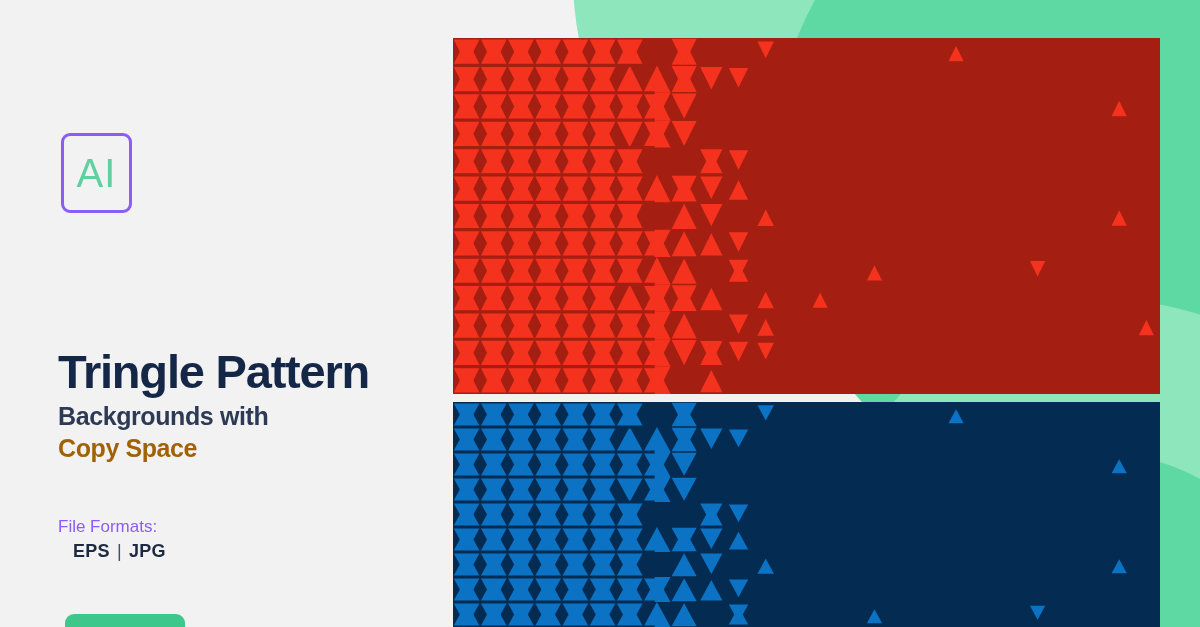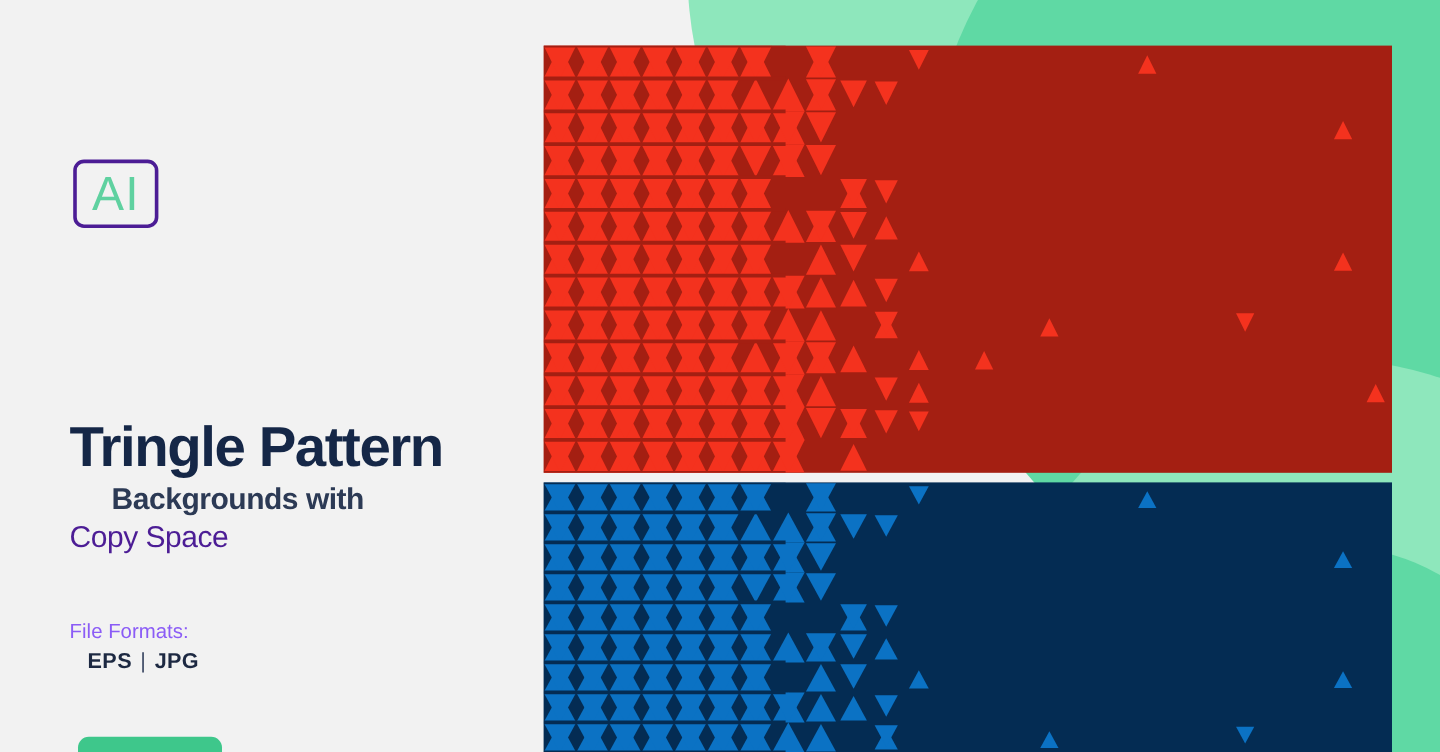--- a/index.html
+++ b/index.html
@@ -31,47 +31,47 @@
     background:#5FD9A4;
   }
 
   
   #left-col {
     position:absolute; left:0; top:0; width:452px; height:627px;
     background:#f2f2f2; z-index:6;
   }
   #ai-badge {
     position:absolute; left:61px; top:133px;
-    width:71px; height:57px;
-    border:3px solid #4c1d95; border-radius:9px;
+    width:71px; height:80px;
+    border:3px solid #8b5cf6; border-radius:9px;
     display:flex; align-items:center; justify-content:center;
   }
   #ai-badge-label {
     font-family:"Liberation Sans", sans-serif;
     font-size:40px; font-weight:400; color:#5FD1A0;
     letter-spacing:1px; line-height:1;
   }
   #headline-count {
     position:absolute; left:58px; top:263px;
     font-size:82px; font-weight:bold; color:#152747;
     letter-spacing:-2px; line-height:1;
   }
   #headline-title {
     position:absolute; left:58px; top:348px;
     font-size:47px; font-weight:bold; color:#152747;
     letter-spacing:-1.2px; line-height:1;
   }
   #sub-line-1 {
     position:absolute; left:58px; top:402px;
     font-size:25px; font-weight:bold; color:#2C3A55;
-    letter-spacing:-0.4px; line-height:1.18;margin-left:35px;
+    letter-spacing:-0.4px; line-height:1.18;
   }
   #sub-line-2 {
     position:absolute; left:58px; top:434px;
-    font-size:25px; font-weight:normal; color:#4c1d95;
+    font-size:25px; font-weight:bold; color:#a16207;
     letter-spacing:-0.4px; line-height:1.18;
   }
   #formats-label {
     position:absolute; left:58px; top:517px;
     font-size:17px; font-weight:400; color:#8b5cf6; line-height:1.2;
   }
   #formats-value {
     position:absolute; left:58px; top:541px;
     font-size:18px; font-weight:bold; color:#1D2942;
     line-height:1.2; letter-spacing:0.3px;margin-left:15px;

